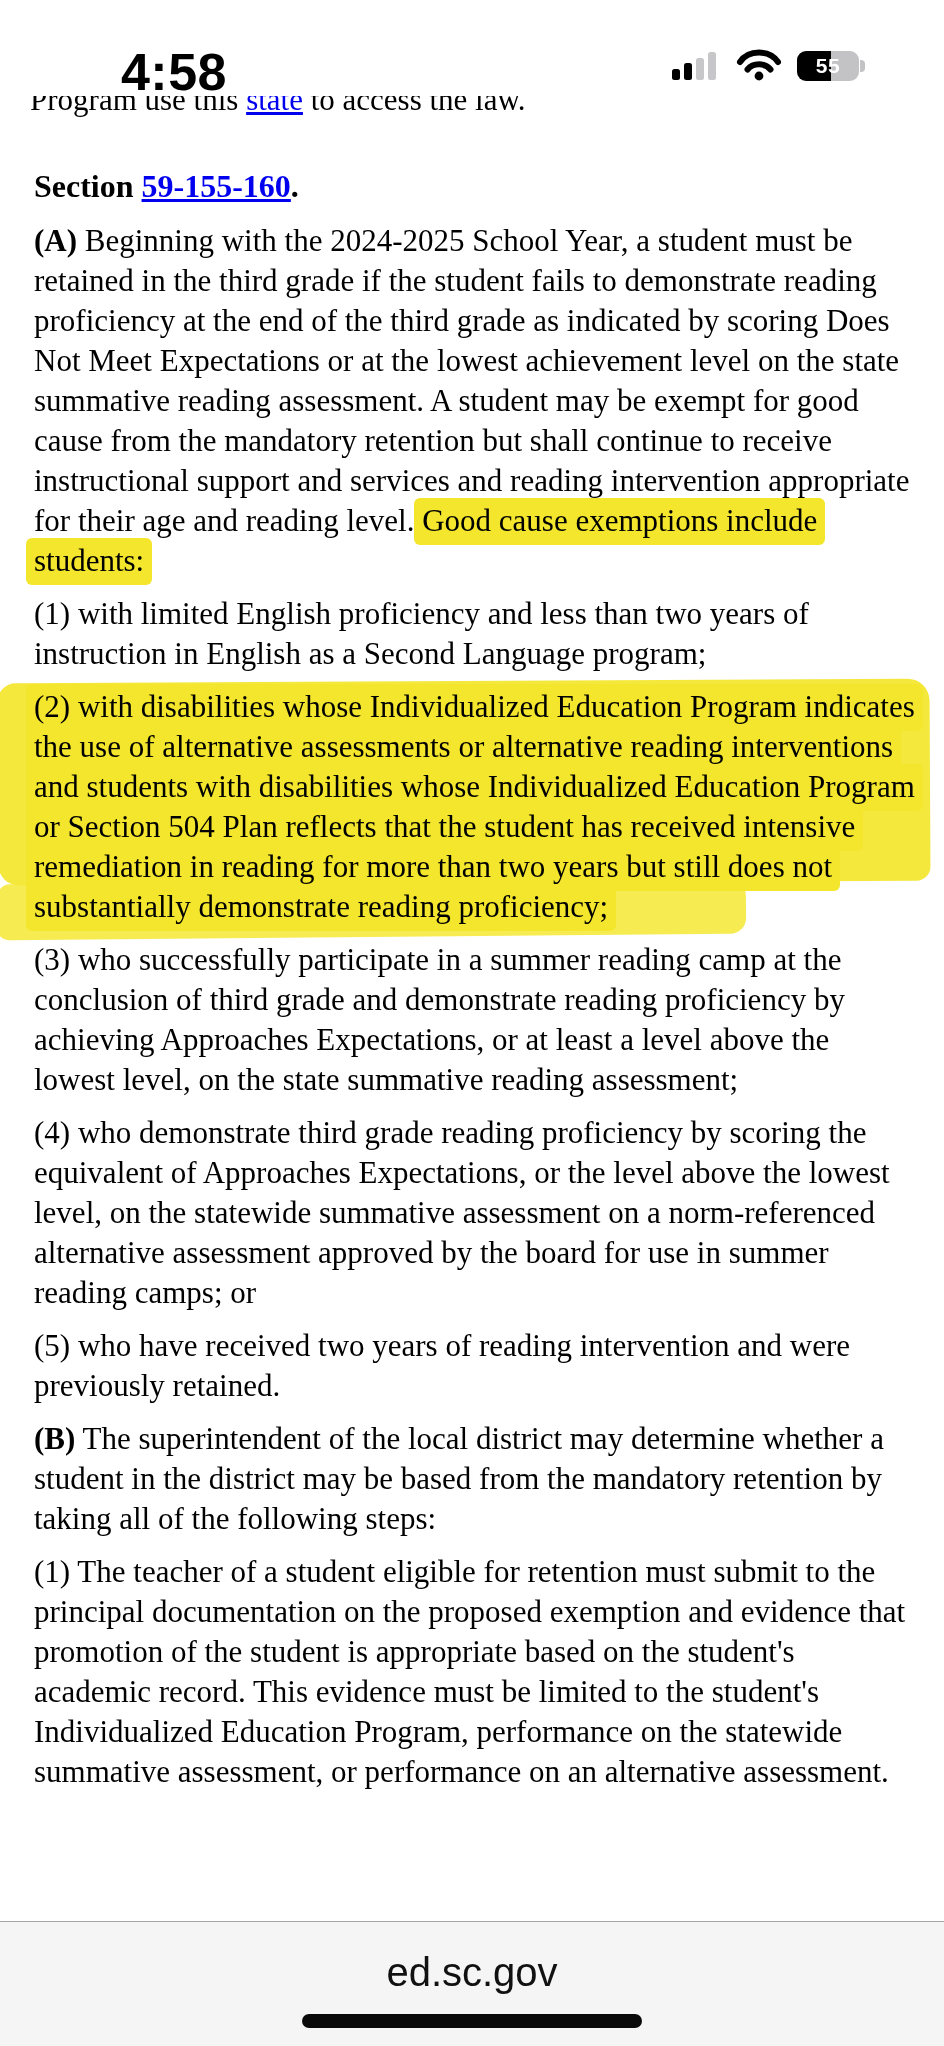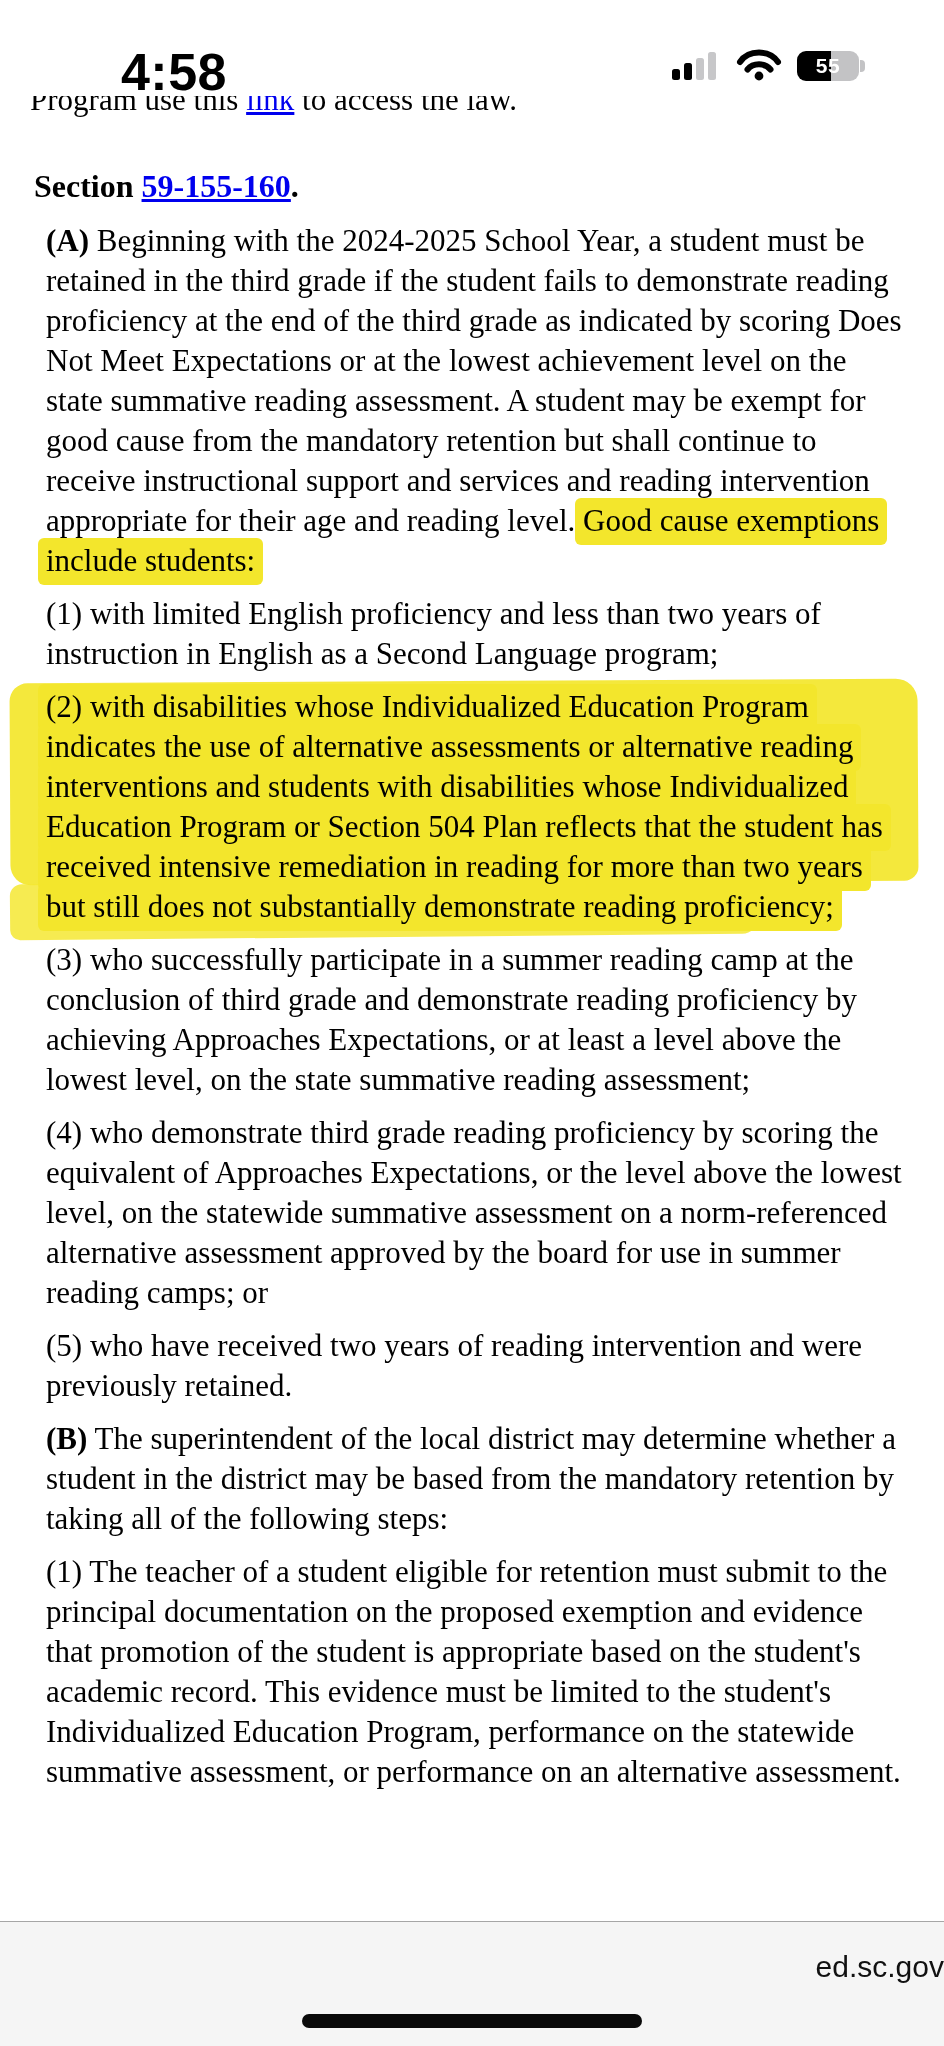--- a/index.html
+++ b/index.html
@@ -21,21 +21,21 @@
            background:linear-gradient(90deg,#000 0 55%,#c3c3c5 55% 100%);
            color:#fff;font-family:"Liberation Sans", sans-serif;font-weight:700;font-size:21px;
            text-align:center;line-height:30px;letter-spacing:.5px;}
   .battery::after{content:"";position:absolute;right:-6px;top:9px;width:5px;height:12px;
            background:#c3c3c5;border-radius:0 4px 4px 0;}
 
   
   .content{position:absolute;left:30px;top:0;width:890px;font-size:31px;line-height:40px;z-index:1;}
   .intro{margin:80px 0 0;}
   .section-heading{margin:44px 4px 0;font-size:32px;line-height:44px;font-weight:700;}
-  .para{margin:13px 16px 0;position:relative;}
+  .para{margin:13px 4px 0;position:relative;}
   .para > b,.para > span,.para > mark{position:relative;z-index:1;}
   b{font-weight:700;}
   a.link{color:#0000ee;text-decoration:underline;cursor:pointer;}
   .section-heading a.link{font-weight:700;}
 
   
   mark{background:#f3e62c;color:#000;border-radius:6px;
        padding:5px 8px 7px 8px;margin:0 -8px;
        -webkit-box-decoration-break:clone;box-decoration-break:clone;}
   .hl{position:absolute;z-index:0;}
@@ -46,33 +46,33 @@
   .hl-dash{top:372px;left:552px;width:92px;height:17px;border-radius:9px;
           transform:rotate(-2deg);background:rgba(244,232,60,.8);}
   .hl-block::before{content:"";position:absolute;z-index:0;top:-6px;left:-36px;right:-14px;bottom:44px;
           border-radius:18px 22px 14px 20px;transform:rotate(-.3deg);background:rgba(243,230,43,.92);}
   .hl-block::after{content:"";position:absolute;z-index:0;left:-36px;bottom:-10px;width:748px;height:56px;
           border-radius:12px 18px 16px 10px;transform:rotate(-.5deg);background:rgba(244,231,50,.85);}
 
   
   .bottom-bar{position:absolute;left:0;top:1921px;width:944px;height:125px;background:#f5f5f5;
           border-top:1px solid #a6a6a6;z-index:6;box-sizing:border-box;}
-  .url{margin-top:28px;text-align:right;font-family:"Liberation Sans", sans-serif;
-          font-size:30px;color:#111;cursor:pointer;}
+  .url{margin-top:28px;text-align:center;font-family:"Liberation Sans", sans-serif;
+          font-size:40px;color:#111;cursor:pointer;}
   .home-indicator{position:absolute;left:302px;top:92px;width:340px;height:14px;border-radius:8px;
           background:#0a0a0a;cursor:pointer;}
 </style>
 </head>
 <body>
 
 <div class="screen">
 
   <div class="content">
 
-    <p class="intro"><span>Program use this </span><a class="link">link</a><span> to access the law.</span></p>
+    <p class="intro"><span>Program use this </span><a class="link">state</a><span> to access the law.</span></p>
 
     <p class="section-heading"><b>Section </b><a class="link">59-155-160</a><b>.</b></p>
 
     <p class="para"><span class="hl hl-top"></span><span class="hl hl-line"></span><span class="hl hl-dash"></span><b>(A)</b><span> Beginning with the 2024-2025 School Year, a student must be retained in the third grade if the student fails to demonstrate reading proficiency at the end of the third grade as indicated by scoring Does Not Meet Expectations or at the lowest achievement level on the state summative reading assessment. A student may be exempt for good cause from the mandatory retention but shall continue to receive instructional support and services and reading intervention appropriate for their age and reading level. </span><mark>Good cause exemptions include students:</mark></p>
 
     <p class="para"><span>(1) with limited English proficiency and less than two years of instruction in English as a Second Language program;</span></p>
 
     <p class="para hl-block"><mark>(2) with disabilities whose Individualized Education Program indicates the use of alternative assessments or alternative reading interventions and students with disabilities whose Individualized Education Program or Section 504 Plan reflects that the student has received intensive remediation in reading for more than two years but still does not substantially demonstrate reading proficiency;</mark></p>
 
     <p class="para"><span>(3) who successfully participate in a summer reading camp at the conclusion of third grade and demonstrate reading proficiency by achieving Approaches Expectations, or at least a level above the lowest level, on the state summative reading assessment;</span></p>

